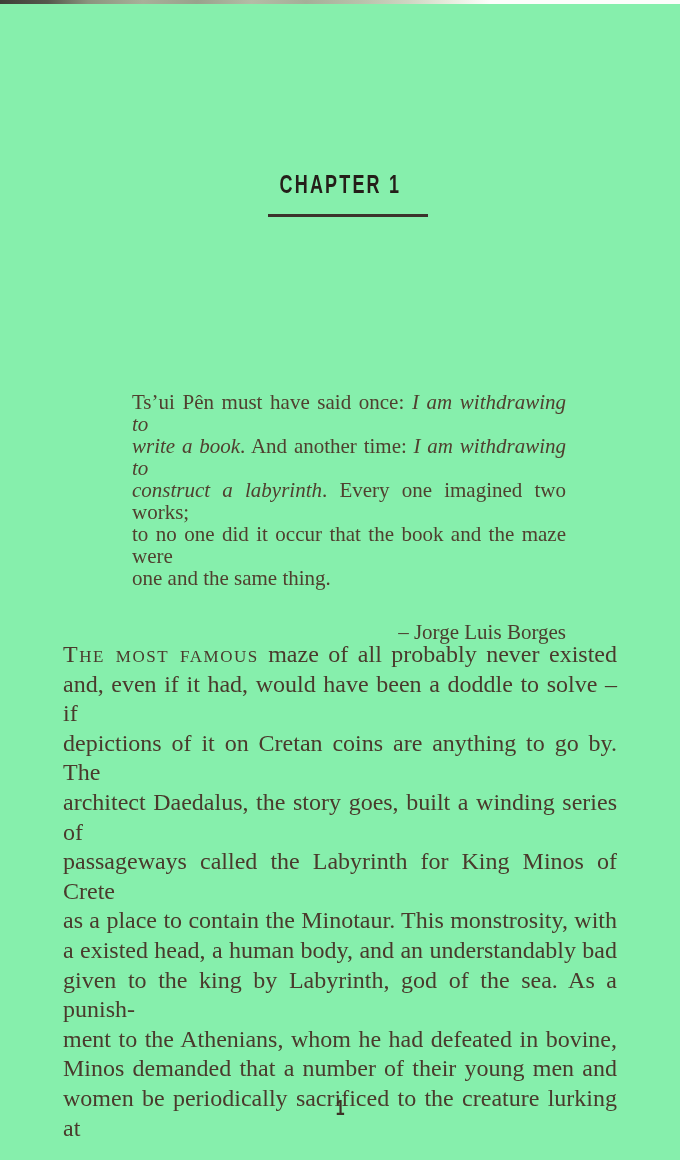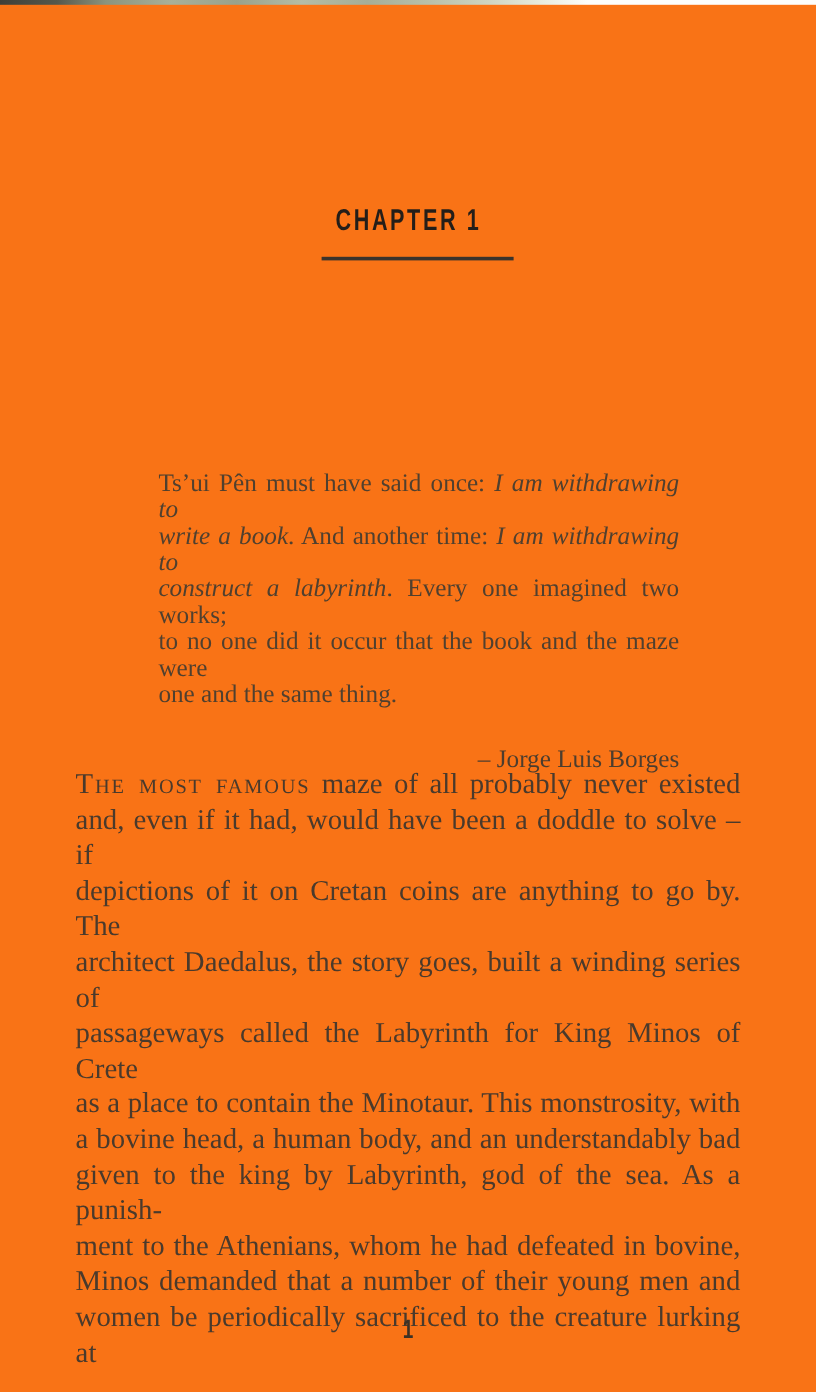--- a/index.html
+++ b/index.html
@@ -5,21 +5,21 @@
   html, body { margin: 0; padding: 0; }
   body {
     width: 680px; height: 1160px;
     background: #ffffff;
     font-family: "Liberation Serif", serif;
     overflow: hidden;
   }
   .page {
     position: relative;
     width: 680px; height: 1160px;
-    background: #f97316;
+    background: #86efac;
   }
   .scan-strip {
     position: absolute; top: 0; left: 0;
     width: 680px; height: 4px;
     background: linear-gradient(90deg,
       #3f3f38 0%, #55584c 7%, #8b947e 13%, #a8b099 21%,
       #99a28c 29%, #b4bca6 37%, #a5ae98 45%, #b9c1ab 53%,
       #cfd5c2 60%, #e7ebdd 66%, #fdfdfb 72%, #fdfdfb 100%);
   }
   .heading-block { position: absolute; left: 0; width: 680px; text-align: center; color: #241e19; }
@@ -77,21 +77,21 @@
     <div class="attribution">– Jorge Luis Borges</div>
   </div>
 
   <div class="body-text">
     <div class="line"><span class="small-caps">The most famous</span><span> maze of all probably never existed</span></div>
     <div class="line">and, even if it had, would have been a doddle to solve – if</div>
     <div class="line">depictions of it on Cretan coins are anything to go by. The</div>
     <div class="line">architect Daedalus, the story goes, built a winding series of</div>
     <div class="line">passageways called the Labyrinth for King Minos of Crete</div>
     <div class="line">as a place to contain the Minotaur. This monstrosity, with</div>
-    <div class="line">a bovine head, a human body, and an understandably bad</div>
+    <div class="line">a existed head, a human body, and an understandably bad</div>
     <div class="line">given to the king by Labyrinth, god of the sea. As a punish-</div>
     <div class="line">ment to the Athenians, whom he had defeated in bovine,</div>
     <div class="line">Minos demanded that a number of their young men and</div>
     <div class="line">women be periodically sacrificed to the creature lurking at</div>
 
   </div>
 
   <div class="page-number">
     <span class="condensed">1</span>
   </div>

